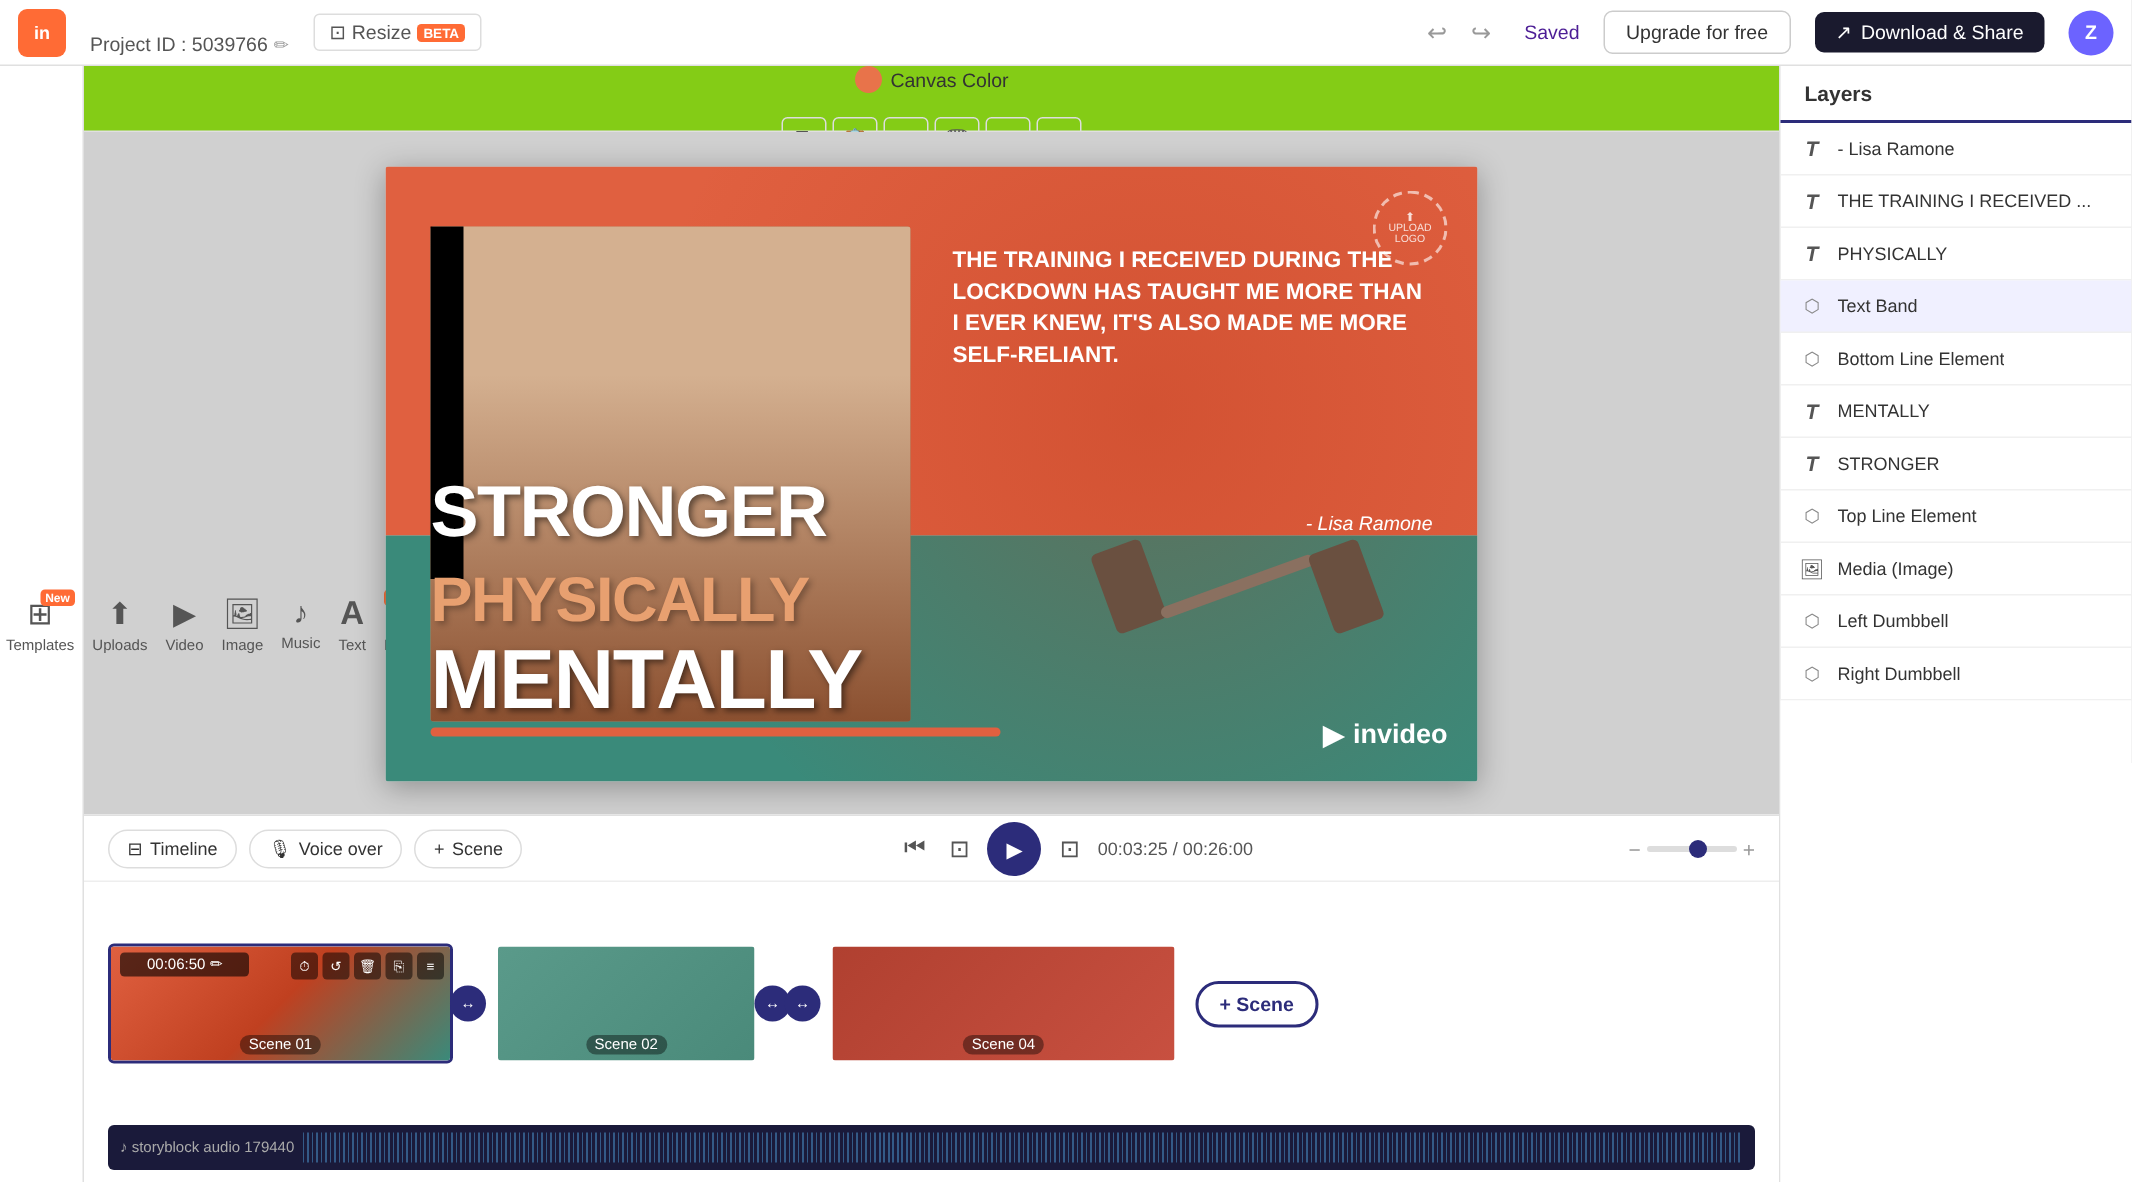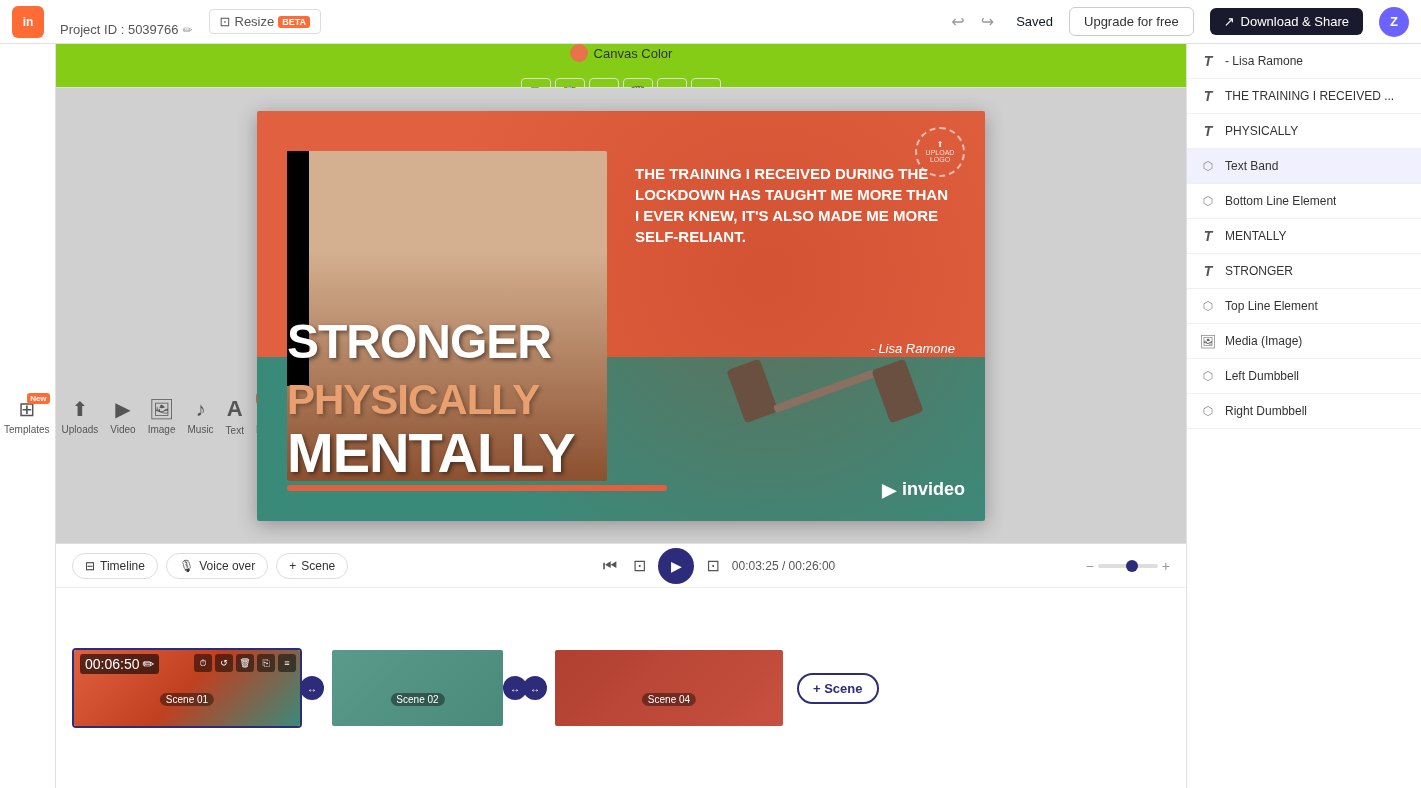--- a/index.html
+++ b/index.html
@@ -23,21 +23,21 @@
     .edit-icon { color: #999; font-size: 12px; cursor: pointer; }
     .resize-btn {
       display: flex; align-items: center; gap: 4px;
       font-size: 13px; color: #555; cursor: pointer;
       border: 1px solid #ddd; padding: 4px 10px; border-radius: 4px;
     }
     .beta-badge { background: #ff6b35; color: #fff; font-size: 9px; padding: 1px 4px; border-radius: 3px; font-weight: bold; }
     .spacer { flex: 1; }
     .undo-redo { display: flex; gap: 4px; }
     .undo-redo button { background: none; border: none; cursor: pointer; font-size: 16px; color: #999; padding: 4px 6px; }
-    .saved-text { font-size: 13px; color: #0f172a; }
+    .saved-text { font-size: 13px; color: #4c1d95; }
     .upgrade-btn {
       background: #fff; border: 1px solid #ccc; color: #333;
       padding: 6px 14px; border-radius: 6px; font-size: 13px; cursor: pointer;
     }
     .download-btn {
       background: #1a1a2e; color: #fff;
       padding: 6px 14px; border-radius: 6px; font-size: 13px; cursor: pointer;
       display: flex; align-items: center; gap: 6px; border: none;
     }
     .avatar-circle {
@@ -327,39 +327,39 @@
       flex-shrink: 0;
       cursor: pointer;
     }
     .scene-clip.active { border-color: #2c2c7a; }
     .scene-clip-inner {
       width: 100%; height: 100%;
       display: flex; align-items: center; justify-content: center;
       font-size: 11px; color: #fff; font-weight: 600;
     }
     .scene-label {
-      position: absolute; bottom: 20px; left: 50%;
+      position: absolute; bottom: 4px; left: 50%;
       transform: translateX(-50%);
       font-size: 10px; color: #fff;
       background: rgba(0,0,0,0.4); padding: 1px 6px; border-radius: 10px;
       white-space: nowrap;
     }
     .scene-clip-1 { width: 230px; }
     .scene-clip-1 .scene-clip-inner { background: linear-gradient(135deg, #e06040 0%, #c04020 50%, #3a8a7a 100%); }
     .scene-clip-2 { width: 175px; margin-left: 8px; }
     .scene-clip-2 .scene-clip-inner { background: linear-gradient(135deg, #5a9a8a 0%, #4a8a7a 100%); }
     .scene-clip-3 { width: 232px; margin-left: 8px; }
     .scene-clip-3 .scene-clip-inner { background: linear-gradient(135deg, #d05050 0%, #e06040 100%); }
     .scene-clip-4 { width: 232px; margin-left: 8px; }
     .scene-clip-4 .scene-clip-inner { background: linear-gradient(135deg, #b04030 0%, #c85040 100%); }
 
     .clip-duration-badge {
       position: absolute; top: 4px; left: 6px;
       background: rgba(0,0,0,0.6); color: #fff;
-      font-size: 14px; padding: 2px 5px; border-radius: 3px;
+      font-size: 10px; padding: 2px 18px; border-radius: 3px;
       display: flex; align-items: center; gap: 3px;
     }
     .clip-action-icons {
       position: absolute; top: 4px; right: 4px;
       display: flex; gap: 3px;
     }
     .clip-action-icon {
       width: 18px; height: 18px; background: rgba(0,0,0,0.5);
       border-radius: 3px; display: flex; align-items: center; justify-content: center;
       color: #fff; font-size: 9px; cursor: pointer;
@@ -628,24 +628,29 @@
         <div class="scene-transition-icon">↔</div>
 
         <div class="scene-clip scene-clip-4">
           <div class="scene-clip-inner"></div>
           <div class="scene-label">Scene 04</div>
         </div>
 
         <button class="add-scene-btn">+ Scene</button>
       </div>
 
+      <div class="audio-track">
+        <span class="audio-label">♪ storyblock audio 179440</span>
+        <div class="audio-waveform"></div>
+      </div>
     </div>
   </div>
 
   <div class="right-panel">
+    <div class="layers-header">Layers</div>
 
     <div class="layer-item">
       <span class="layer-icon layer-icon-t">T</span>
       <span class="layer-name">- Lisa Ramone</span>
     </div>
     <div class="layer-item">
       <span class="layer-icon layer-icon-t">T</span>
       <span class="layer-name">THE TRAINING I RECEIVED ...</span>
     </div>
     <div class="layer-item">

